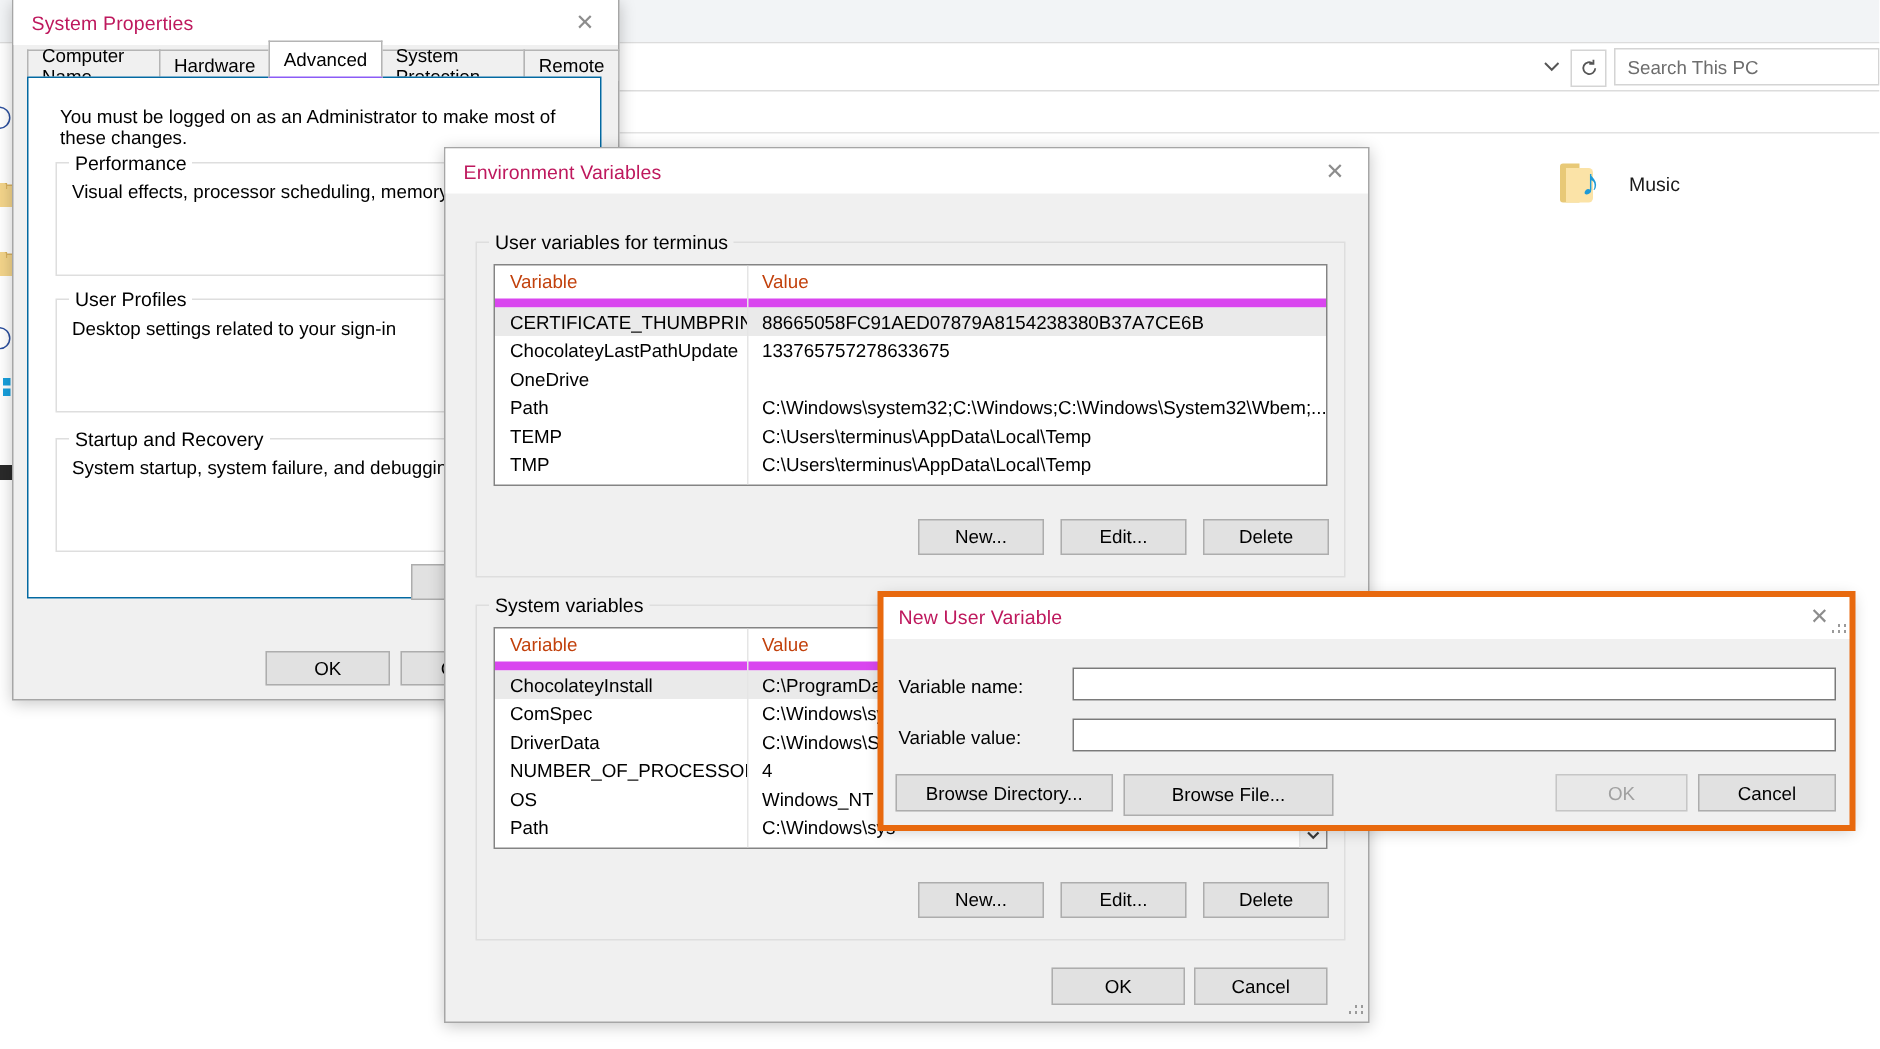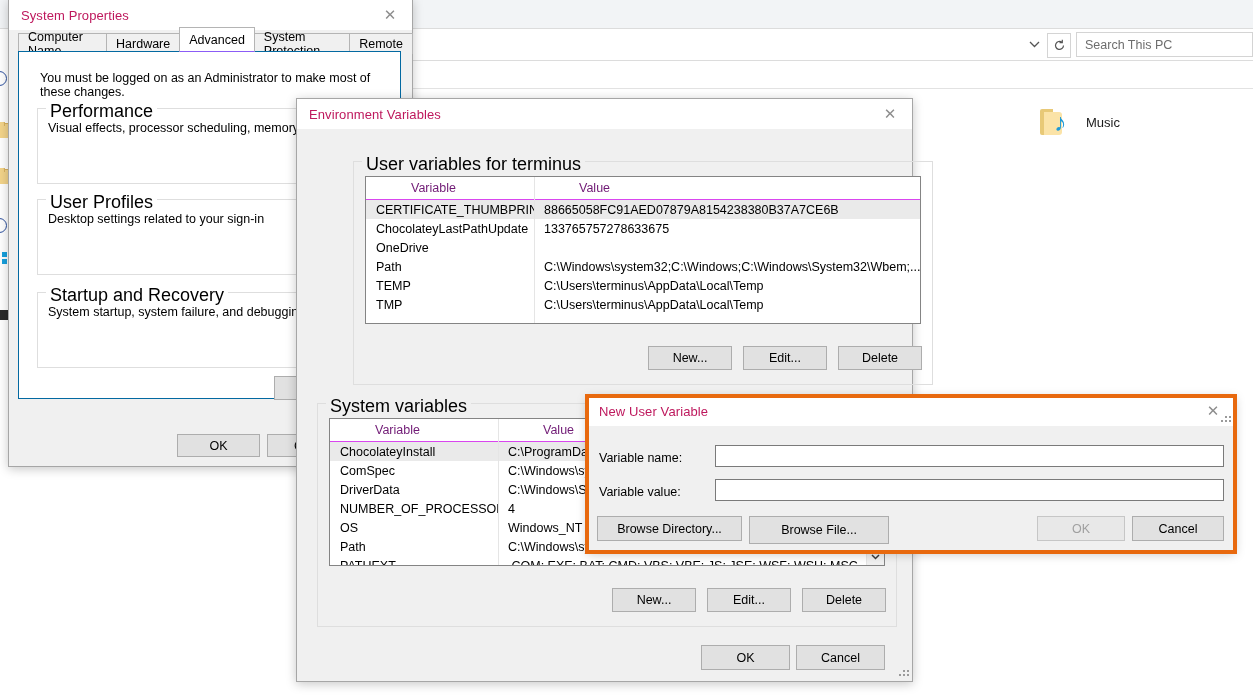--- a/index.html
+++ b/index.html
@@ -122,38 +122,38 @@
   .tab-page {
     position: absolute; left: 9px; top: 51px; width: 383px; height: 348px;
     background: #ffffff; border: 1px solid #0369a1; box-sizing: border-box;
   }
   .tabtext { font-size: 12.5px; color: #000; }
   .groupbox {
     position: absolute; border: 1px solid #dedede;
   }
   .group-legend {
     position: absolute; top: -8px; left: 8px; background: #fff; padding: 0 4px;
-    font-size: 18px; color: #000;
+    font-size: 13px; color: #000;
   }
   .group-legend.onsurface { background: #f0f0f0; }
   .btn {
     background: #e1e1e1; border: 1px solid #adadad; color: #000;
     font-size: 12.5px; display: flex; align-items: center; justify-content: center;
     font-family: "Liberation Sans", sans-serif; box-sizing: border-box;
   }
   .btn.disabled { color: #a0a0a0; background: #e8e8e8; border-color: #c6c6c6; }
 
   
   .listview {
     background: #ffffff; border: 1px solid #848484; box-sizing: border-box;
     overflow: hidden; position: absolute;
   }
   .lv-header {
-    display: flex; height: 22px; border-bottom: 1px solid #d946ef;
-    font-size: 12.5px; color: #701a75; align-items: center; padding-left: 35px;
+    display: flex; height: 22px; border-bottom: 6px solid #d946ef;
+    font-size: 12.5px; color: #c2410c; align-items: center;
   }
   .lv-header div { padding-left: 10px; box-sizing: border-box; }
   .lv-row {
     display: flex; height: 19px; align-items: center; font-size: 12.5px; color: #000;
     white-space: nowrap;
   }
   .lv-row.sel { background: #eaeaea; }
   .lv-row div { padding-left: 10px; box-sizing: border-box; overflow: hidden; text-overflow: clip; }
   .col-var { width: 168px; flex: 0 0 168px; }
   .col-val { flex: 1 1 auto; }
@@ -295,21 +295,21 @@
     <div class="btn" style="position:absolute; left:168px; top:434px; width:83px; height:23px;">OK</div>
     <div class="btn" style="position:absolute; left:258px; top:434px; width:83px; height:23px;">Canc</div>
   </div>
 
   <div class="win-dialog" style="left:296px; top:98px; width:615px; height:582px;">
     <div class="win-titlebar">
       <div class="win-title">Environment Variables</div>
       <div class="win-close">✕</div>
     </div>
 
-    <div class="groupbox" style="left:20px; top:62px; width:578px; height:222px;margin-left:36px;">
+    <div class="groupbox" style="left:20px; top:62px; width:578px; height:222px;">
       <div class="group-legend onsurface">User variables for terminus</div>
 
       <div class="listview" style="left:11px; top:14px; width:556px; height:148px;">
         <div class="vsep" style="left:168px;"></div>
         <div class="lv-header">
           <div class="col-var">Variable</div>
           <div class="col-val">Value</div>
         </div>
         <div class="lv-row sel">
           <div class="col-var">CERTIFICATE_THUMBPRINT</div>

